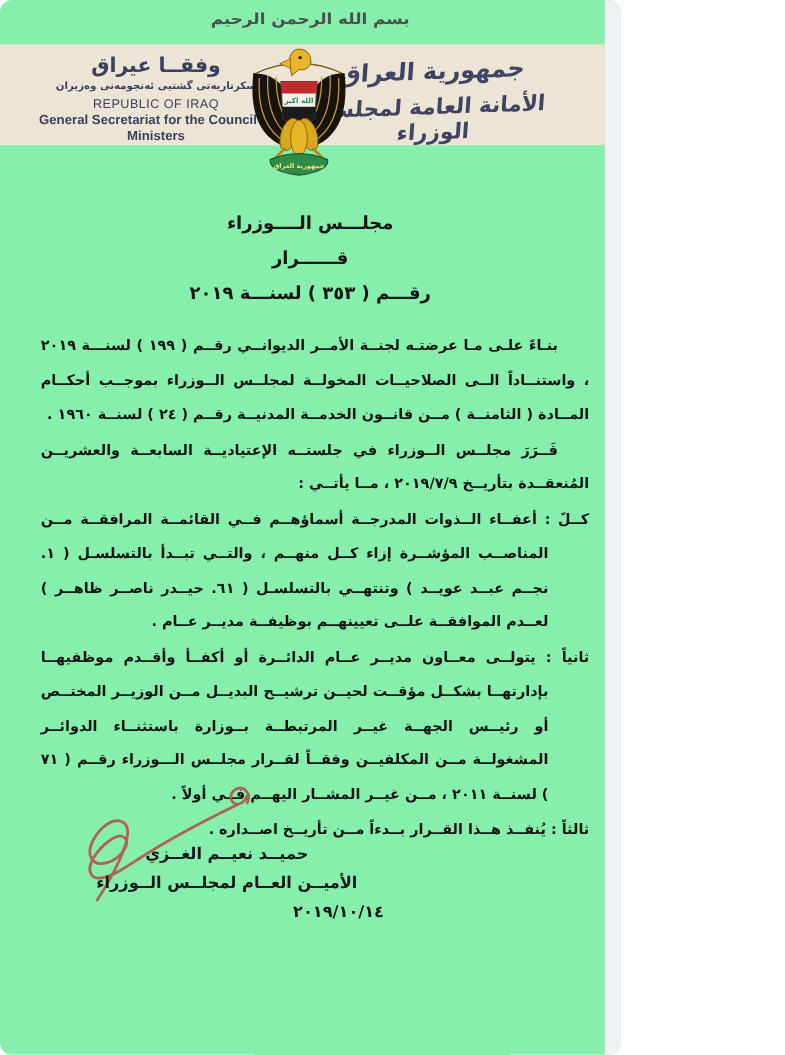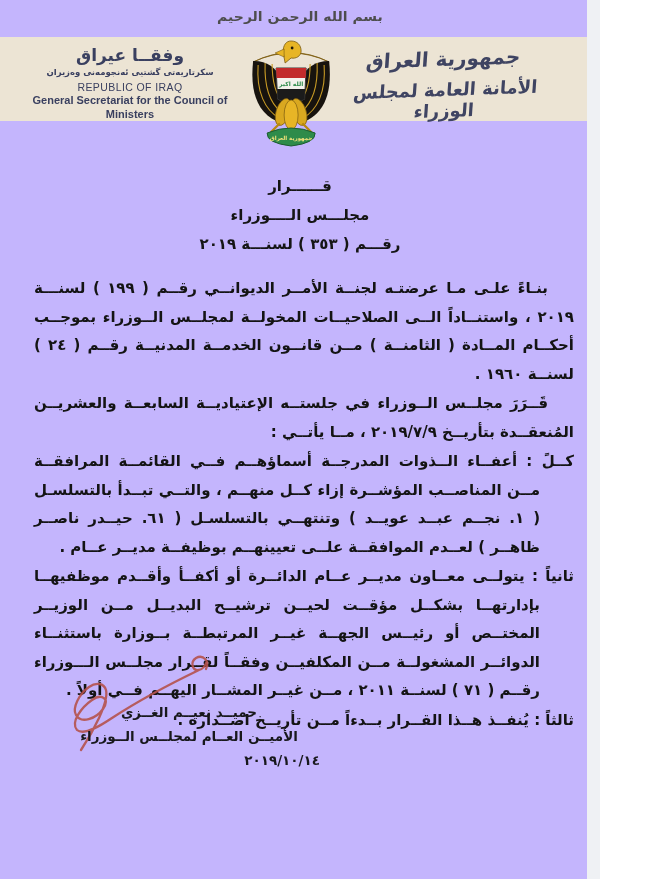--- a/index.html
+++ b/index.html
@@ -1,22 +1,23 @@
 <!DOCTYPE html>
 <html lang="ar"><head>
 <meta charset="utf-8">
 <style>
   html,body{margin:0;padding:0;background:#ffffff;}
   .page{
     position:relative;
-    width:600px;height:879px;
-    background:#c4b5fd;
+    width:517px;height:879px;
+    background:#86efac;
     overflow:hidden;
     font-family:"DejaVu Sans","Liberation Sans",sans-serif;
     color:#1c1c1c;
+    border-radius:10px;
   }
   .scan-edge{
     position:absolute;top:0;right:0;width:13px;height:100%;
     background:#eff1f4;
   }
   
   .basmala{
     position:absolute;top:8px;left:0;width:100%;
     text-align:center;font-size:14px;font-weight:bold;color:#4d4d4d;
     letter-spacing:-0.5px;transform:scaleY(0.9);
@@ -49,21 +50,21 @@
   
   .title-block{
     position:absolute;top:172px;left:0;width:100%;
     text-align:center;direction:rtl;color:#151515;
   }
   .title-block div{font-size:15px;font-weight:bold;line-height:29px;}
   
   .doc-body{
     position:absolute;top:274px;right:26px;left:34px;
     direction:rtl;text-align:justify;
-    font-size:15px;font-weight:bold;line-height:28.5px;color:#141414;
+    font-size:12px;font-weight:bold;line-height:28.5px;color:#141414;
   }
   .doc-body p{margin:0 0 1px 0;}
   .p-indent{text-indent:26px;}
   .clause{padding-right:34px;text-indent:-34px;}
   
   .sig-wrap{position:absolute;top:700px;left:58px;width:262px;text-align:center;direction:rtl;}
   .sig-name{font-size:13.5px;font-weight:bold;color:#18181c;line-height:24px;}
   .sig-title{font-size:13.5px;font-weight:bold;color:#18181c;line-height:24px;}
   .sig-date{font-size:13.5px;font-weight:bold;color:#18181c;line-height:24px;direction:ltr;text-align:right;}
   .sig-scribble{position:absolute;top:652px;left:62px;width:152px;height:106px;}
@@ -116,22 +117,22 @@
         <ellipse cx="48" cy="75" rx="7" ry="15" fill="#e7b526" stroke="#7a5a10" stroke-width="0.7"></ellipse>
         <path d="M36 84 L28 92 M60 84 L68 92" stroke="#b8880f" stroke-width="2.4" stroke-linecap="round"></path>
 
         <path d="M24 93 Q48 83 72 93 Q73 103 48 106 Q23 103 24 93 Z" fill="#2e8b4a" stroke="#1c5c30" stroke-width="1"></path>
         <text x="48" y="100" font-size="5.5" text-anchor="middle" fill="#f3e27a" font-family="DejaVu Sans, sans-serif" font-weight="bold">جمهورية العراق</text>
       </svg>
     </div>
   </div>
 
   <div class="title-block">
+    <div>مجلـــس الــــوزراء</div>
     <div>قــــــرار</div>
-    <div>مجلـــس الــــوزراء</div>
     <div>رقـــم ( ٣٥٣ ) لسنـــة ٢٠١٩</div>
   </div>
 
   <div class="doc-body">
     <p class="p-indent">بنـاءً علـى مـا عرضتـه لجنــة الأمــر الديوانــي رقــم ( ١٩٩ ) لسنـــة ٢٠١٩ ، واستنــاداً الــى الصلاحيــات المخولــة لمجلــس الــوزراء بموجــب أحكــام المــادة ( الثامنــة ) مــن قانــون الخدمــة المدنيــة رقــم ( ٢٤ ) لسنــة ١٩٦٠ .</p>
     <p class="p-indent">قَــرَرَ مجلــس الــوزراء في جلستــه الإعتياديــة السابعــة والعشريــن المُنعقــدة بتأريــخ ٢٠١٩/٧/٩ ، مــا يأتــي :</p>
     <p class="clause"><span>كــلً :</span> <span>أعفــاء الــذوات المدرجــة أسماؤهــم فــي القائمــة المرافقــة مــن المناصــب المؤشــرة إزاء كــل منهــم ، والتــي تبــدأ بالتسلسـل ( ١. نجــم عبــد عويــد ) وتنتهــي بالتسلسـل ( ٦١. حيــدر ناصــر ظاهــر ) لعــدم الموافقــة علــى تعيينهــم بوظيفــة مديــر عــام .</span></p>
     <p class="clause"><span>ثانياً :</span> <span>يتولــى معــاون مديــر عــام الدائــرة أو أكفــأ وأقــدم موظفيهــا بإدارتهــا بشكــل مؤقــت لحيــن ترشيــح البديــل مــن الوزيــر المختــص أو رئيــس الجهــة غيــر المرتبطــة بــوزارة باستثنــاء الدوائــر المشغولــة مــن المكلفيــن وفقــاً لقــرار مجلــس الـــوزراء رقــم ( ٧١ ) لسنــة ٢٠١١ ، مــن غيــر المشــار اليهــم فــي أولاً .</span></p>
     <p class="clause"><span>ثالثاً :</span> <span>يُنفــذ هــذا القــرار بــدءاً مــن تأريــخ اصــداره .</span></p>
   </div>

